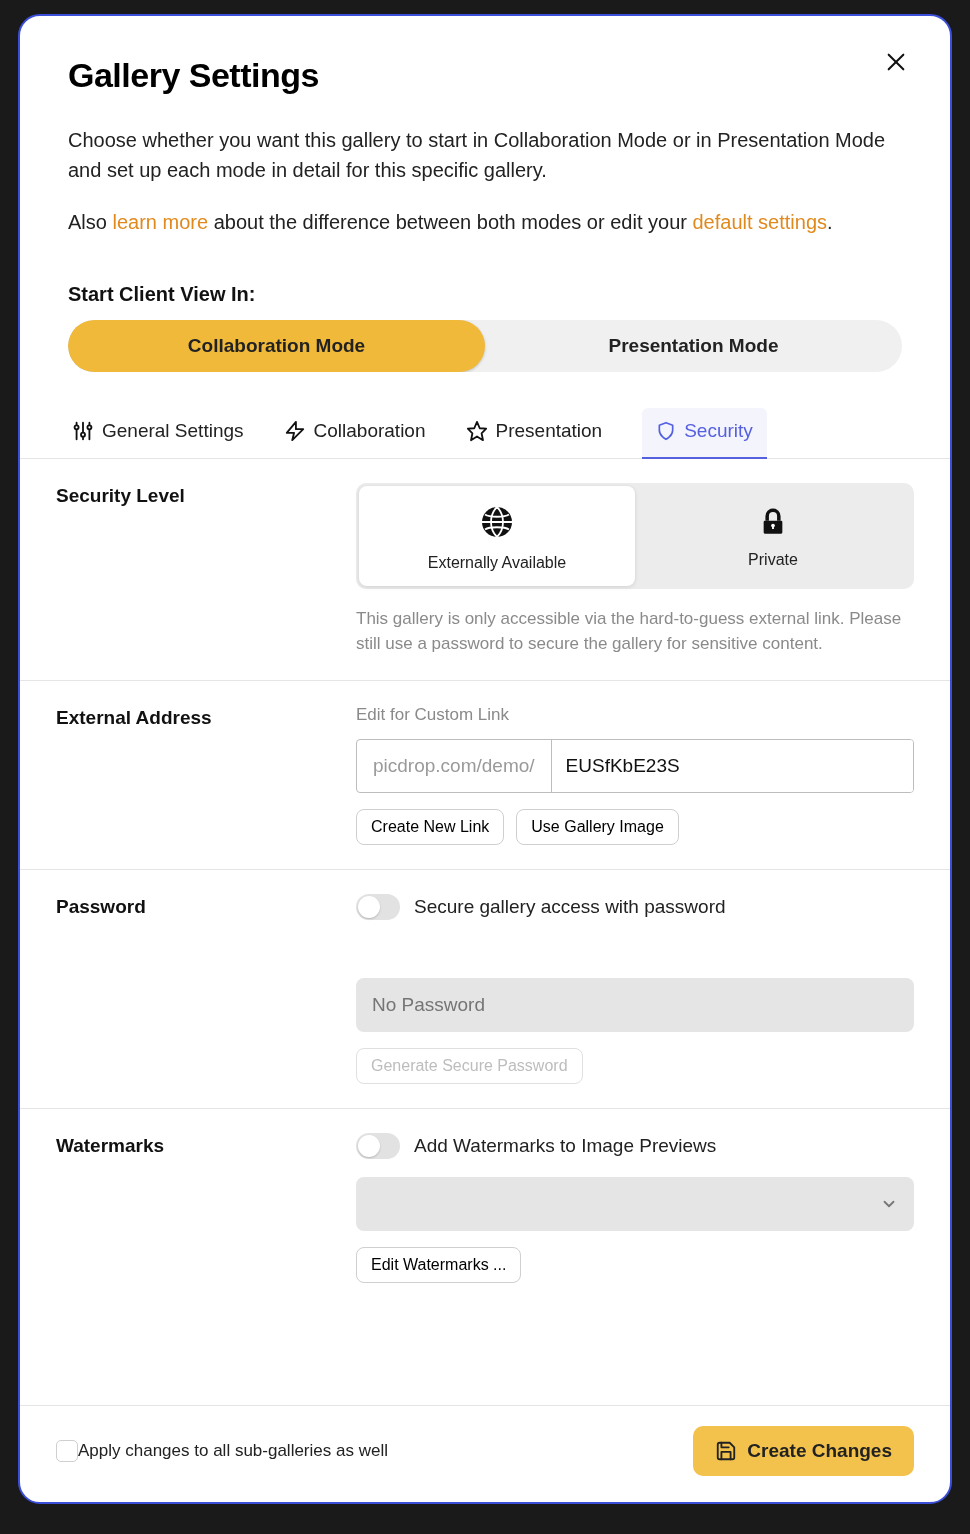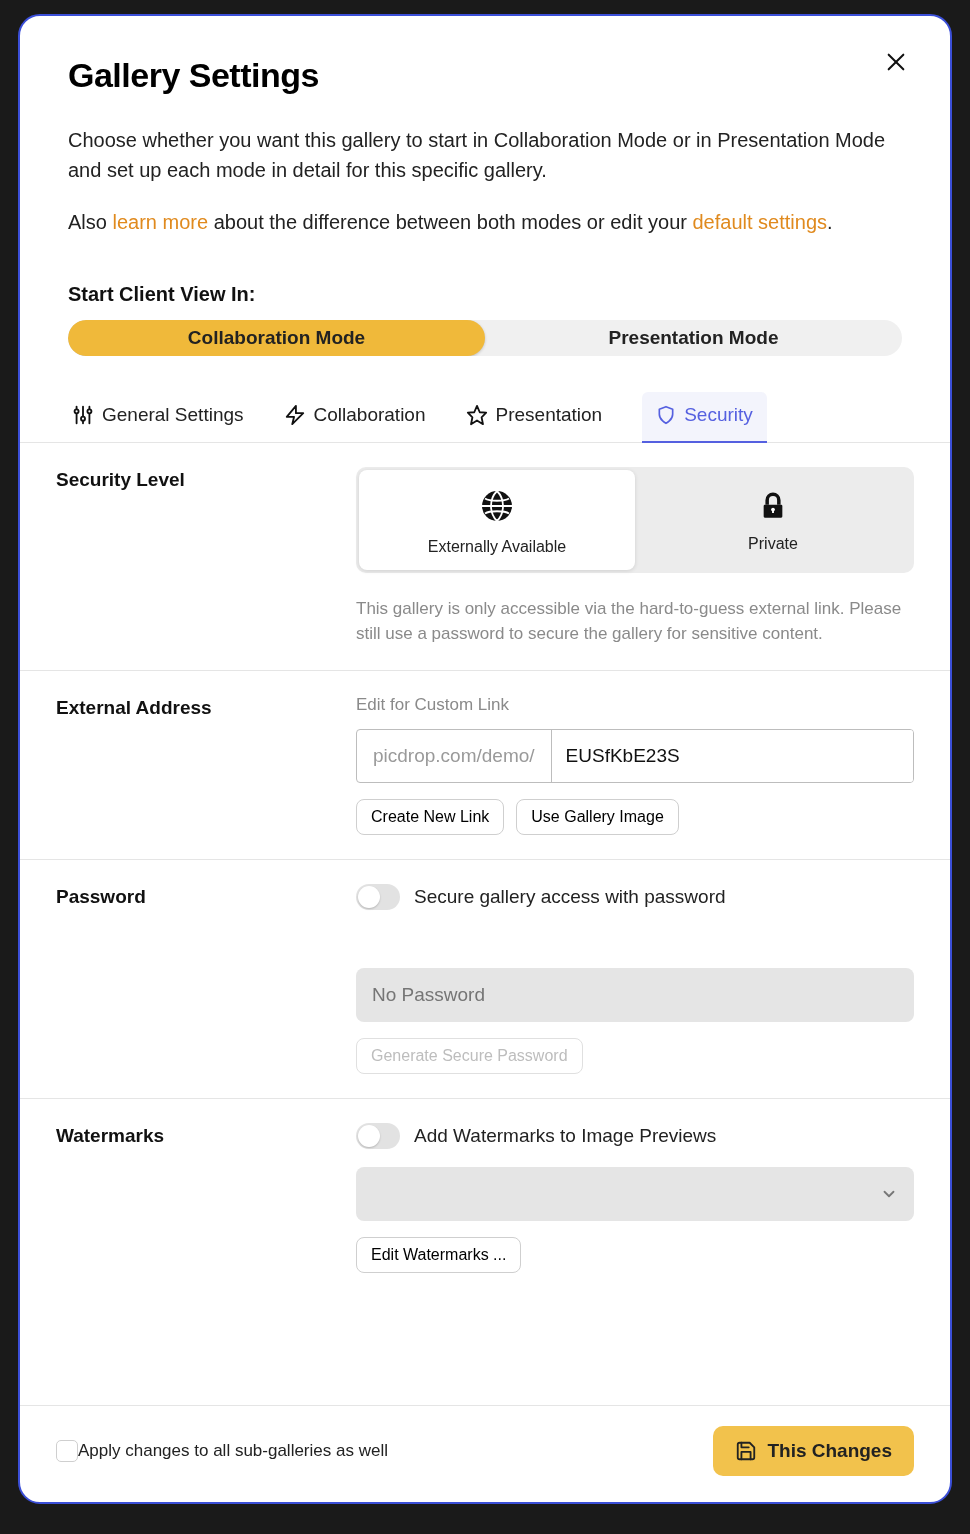--- a/index.html
+++ b/index.html
@@ -57,21 +57,21 @@
       font-size: 20px;
       font-weight: 700;
       color: #111;
       margin-top: 46px;
       margin-bottom: 14px;
     }
     .seg-control {
       display: flex;
       background: #f0f0f0;
       border-radius: 30px;
-      height: 36px;
+      height: 52px;
       overflow: hidden;
       margin-bottom: 36px;
     }
     .seg-btn {
       flex: 1;
       display: flex;
       align-items: center;
       justify-content: center;
       font-size: 19px;
       font-weight: 600;
@@ -132,21 +132,21 @@
       font-weight: 700;
       color: #111;
       padding-top: 2px;
     }
     .row-body { flex: 1; }
     .cardgroup {
       display: flex;
       background: #ececec;
       border-radius: 10px;
       padding: 3px;
-      margin-bottom: 24px;
+      margin-bottom: 18px;
     }
     .card {
       flex: 1;
       display: flex;
       flex-direction: column;
       align-items: center;
       justify-content: center;
       padding: 18px 10px 14px;
       border-radius: 8px;
       cursor: pointer;
@@ -424,17 +424,17 @@
     <div class="checkrow">
       <div class="checkbox"></div>
       <span>Apply changes to all sub-galleries as well</span>
     </div>
     <button class="apply-btn">
       <svg width="22" height="22" viewBox="0 0 24 24" fill="none" stroke="#222" stroke-width="2" stroke-linecap="round" stroke-linejoin="round">
           <path d="M19 21H5a2 2 0 0 1-2-2V5a2 2 0 0 1 2-2h11l5 5v11a2 2 0 0 1-2 2z"></path>
           <polyline points="17 21 17 13 7 13 7 21"></polyline>
           <polyline points="7 3 7 8 15 8"></polyline>
         </svg>
-      <span>This Changes</span>
+      <span>Create Changes</span>
     </button>
   </div>
 
 </div>
 
 </body></html>

